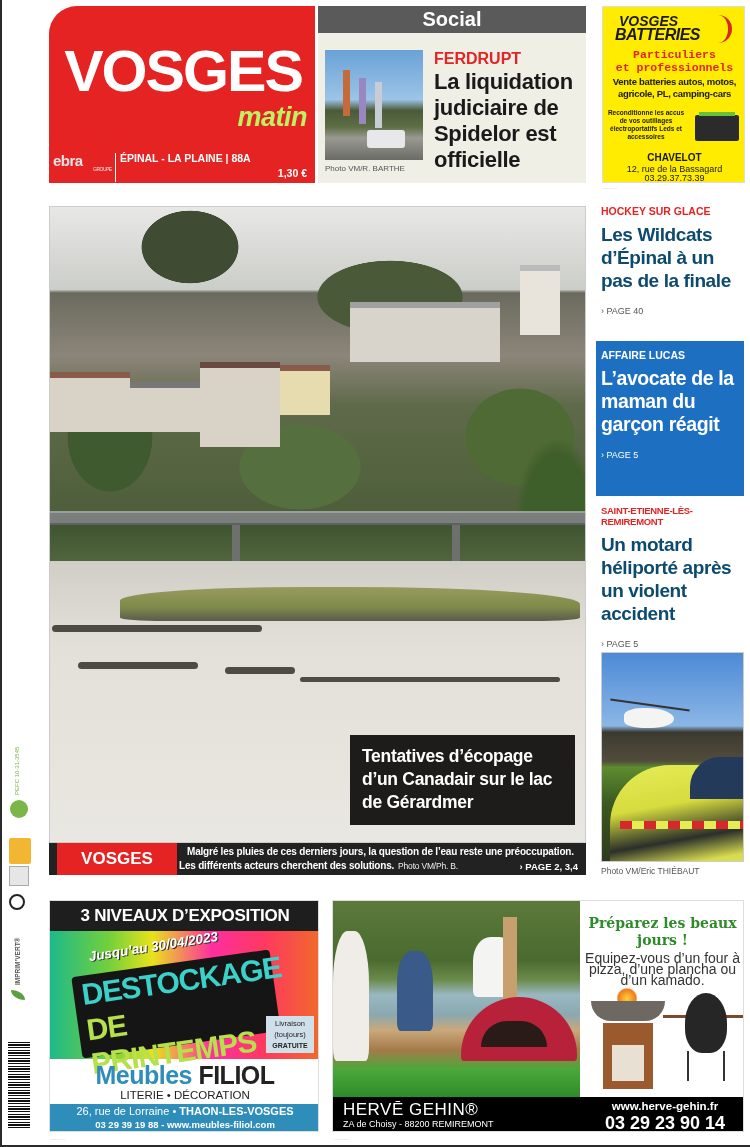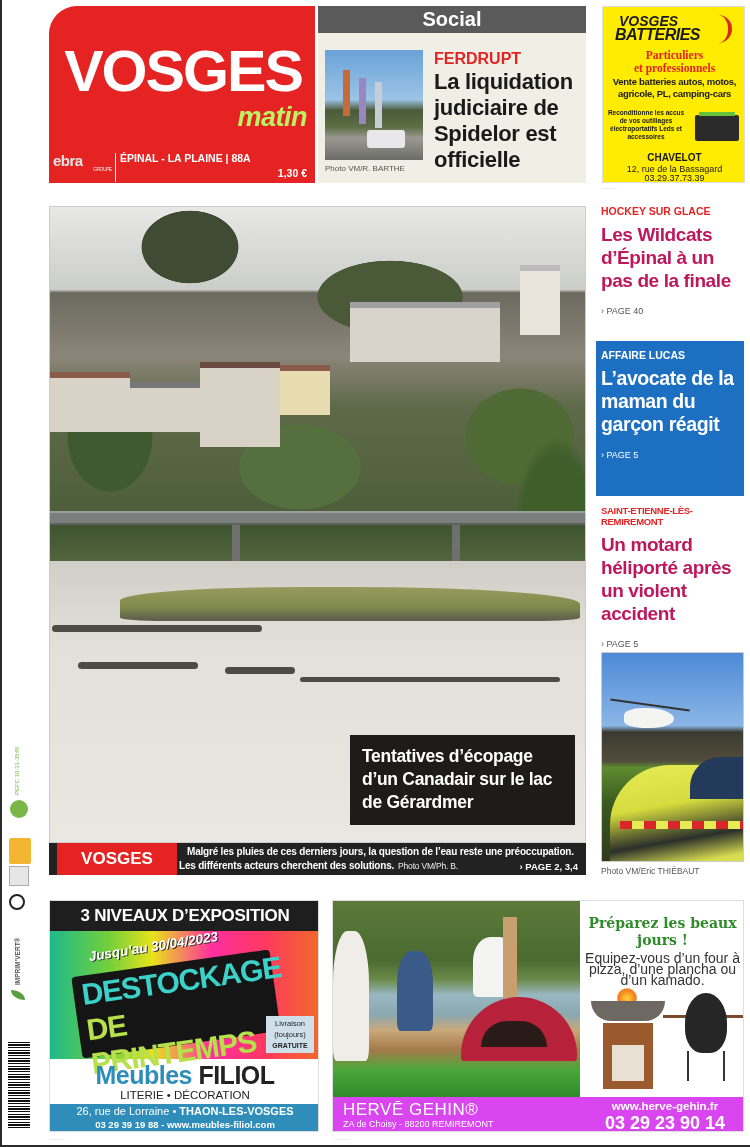--- a/index.html
+++ b/index.html
@@ -30,21 +30,21 @@
   .social-photo .van { position:absolute; left:42px; top:80px; width:38px; height:18px; background:#e8e8ea; border-radius:3px; }
   .social-credit { position:absolute; left:7px; top:158px; font-size:8px; color:#555; font-family:"Liberation Sans", sans-serif; }
   .social-kicker { position:absolute; left:116px; top:44px; font-family:"Liberation Sans", sans-serif; font-weight:700; font-size:16px; color:#e42322; }
   .social-title { position:absolute; left:116px; top:63px; width:150px; font-family:"Liberation Sans", sans-serif; font-weight:700; font-size:22px; line-height:26px; color:#1a1a1a; letter-spacing:-0.3px; }
 
   
   .ad-batt { left:602px; top:6px; width:143px; height:177px; background:#ffec00; border:1px solid #ddd; text-align:center; overflow:hidden; }
   .ad-batt .logo1 { position:absolute; left:16px; top:6px; font-family:"Liberation Sans", sans-serif; font-weight:900; font-style:italic; font-size:14px; color:#1a1a1a; }
   .ad-batt .logo2 { position:absolute; left:12px; top:19px; font-family:"Liberation Sans", sans-serif; font-weight:900; font-style:italic; font-size:16px; color:#1a1a1a; letter-spacing:-0.5px; }
   .ad-batt .swoosh { position:absolute; right:12px; top:8px; width:18px; height:28px; border-right:4px solid #d62a1e; border-radius:0 20px 20px 0; }
-  .ad-batt .l-red { position:absolute; left:0; width:143px; font-family:Liberation Serif, serif; font-weight:900; font-size:11.5px; color:#e42322; line-height:12px; }
+  .ad-batt .l-red { position:absolute; left:0; width:143px; font-family:Liberation Mono, monospace; font-weight:900; font-size:11.5px; color:#e42322; line-height:12px; }
   .ad-batt .l-blk { position:absolute; left:0; width:143px; font-family:"Liberation Sans", sans-serif; font-weight:700; font-size:9.5px; color:#1a1a1a; line-height:11px; letter-spacing:-0.3px; }
   .ad-batt .l-small { position:absolute; left:4px; width:78px; font-family:"Liberation Sans", sans-serif; font-weight:700; font-size:6.5px; color:#1a1a1a; line-height:8px; }
   .ad-batt .battery { position:absolute; left:92px; top:108px; width:44px; height:26px; background:#2b2b2b; border-radius:2px; }
   .ad-batt .battery::before { content:""; position:absolute; left:4px; top:-3px; width:36px; height:4px; background:#67c23a; }
   .ad-batt .l-name { position:absolute; left:0; top:145px; width:143px; font-family:"Liberation Sans", sans-serif; font-weight:700; font-size:10px; color:#1a1a1a; }
   .ad-batt .l-addr { position:absolute; left:0; width:143px; font-family:"Liberation Sans", sans-serif; font-size:9px; color:#1a1a1a; line-height:10px; }
   .adcode { position:absolute; font-size:5px; color:#999; font-family:"Liberation Sans", sans-serif; }
 
   
   .hero { left:49px; top:206px; width:537px; height:637px; overflow:hidden; background:#d8d6cf; border:1px solid #ccc; }
@@ -73,21 +73,21 @@
   .capbar { left:49px; top:843px; width:537px; height:32px; background:#222; }
   .capbar-label { position:absolute; left:8px; top:0; width:120px; height:32px; background:#e42322; color:#fff; font-family:"Liberation Sans", sans-serif; font-weight:700; font-size:17px; line-height:32px; text-align:center; }
   .capbar-line1 { position:absolute; left:130px; top:3px; font-family:"Liberation Sans", sans-serif; font-weight:700; font-size:10px; color:#fff; letter-spacing:-0.2px; white-space:nowrap;padding-left:8px; }
   .capbar-line2 { position:absolute; left:130px; top:17px; font-family:"Liberation Sans", sans-serif; font-weight:700; font-size:10px; color:#fff; letter-spacing:-0.2px; white-space:nowrap; }
   .capbar-credit { font-weight:400; font-size:8.5px; margin-left:4px; color:#eee; }
   .capbar-page { position:absolute; right:8px; top:18px; font-family:"Liberation Sans", sans-serif; font-weight:700; font-size:9.5px; color:#fff; }
 
   
   .brief { left:596px; width:152px; }
   .kicker { font-family:"Liberation Sans", sans-serif; font-weight:700; font-size:10.5px; color:#e42322; letter-spacing:0; }
-  .btitle { font-family:"Liberation Sans", sans-serif; font-weight:700; font-size:19px; line-height:23px; color:#be185d; letter-spacing:-0.4px; margin-top:6px; }
+  .btitle { font-family:"Liberation Sans", sans-serif; font-weight:700; font-size:19px; line-height:23px; color:#0c4a6e; letter-spacing:-0.4px; margin-top:6px; }
   .bpage { font-family:"Liberation Sans", sans-serif; font-size:9px; color:#555; margin-top:14px; }
   .brief-blue { left:596px; top:341px; width:148px; height:155px; background:#1d6fc2; padding:8px 0 0 5px; }
   .brief-blue .kicker, .brief-blue .btitle, .brief-blue .bpage { color:#fff; }
   .brief-blue .btitle { font-size:19.5px; }
 
   .heli-photo { left:601px; top:652px; width:143px; height:210px; overflow:hidden; border:1px solid #ccc;
     background:linear-gradient(180deg,#4d8ad6 0%,#8bb6e6 35%,#3c3a30 38%,#524c3c 52%,#5e8c30 55%,#3c5a20 72%,#2e3a1e 100%); }
   .heli { position:absolute; left:22px; top:55px; width:50px; height:20px; background:#f4f4f2; border-radius:40% 60% 50% 40%; }
   .heli-rotor { position:absolute; left:8px; top:51px; width:80px; height:2px; background:#333; transform:rotate(8deg); }
   .car { position:absolute; left:8px; top:112px; width:140px; height:100px; background:linear-gradient(170deg,#e6ec56 0%,#d6dc3e 40%,#2b2f2a 70%,#d8dc50 90%); border-radius:60px 20px 0 0; }
@@ -122,21 +122,21 @@
   .geh-chimney { position:absolute; left:170px; top:16px; width:14px; height:82px; background:#c8a070; }
   .geh-h1 { position:absolute; left:247px; top:14px; width:165px; text-align:center; font-family:"DejaVu Serif", serif; font-weight:700; font-size:14px; line-height:17px; color:#2f8a2a; }
   .geh-h2 { position:absolute; left:247px; top:52px; width:165px; text-align:center; font-family:"Liberation Sans", sans-serif; font-size:14px; line-height:11px; color:#333; }
   .geh-bowl { position:absolute; left:258px; top:100px; width:74px; height:20px; background:#6e6862; border-radius:0 0 40px 40px; }
   .geh-fire { position:absolute; left:284px; top:86px; width:20px; height:16px; background:radial-gradient(circle at 50% 70%,#ffd23a,#f07a1a 60%,transparent 70%); }
   .geh-box { position:absolute; left:270px; top:122px; width:50px; height:66px; background:#9a5a2e; }
   .geh-box::after { content:""; position:absolute; left:9px; top:22px; width:32px; height:36px; background:#e8e0d2; }
   .geh-kamado { position:absolute; left:352px; top:92px; width:42px; height:60px; background:#262626; border-radius:50% 50% 40% 40%; }
   .geh-legs { position:absolute; left:354px; top:150px; width:38px; height:30px; border-left:2px solid #333; border-right:2px solid #333; }
   .geh-shelf { position:absolute; left:330px; top:114px; width:84px; height:3px; background:#7a4a2a; }
-  .geh-foot { position:absolute; left:0; top:196px; width:412px; height:36px; background:#d946ef;text-decoration:underline; }
+  .geh-foot { position:absolute; left:0; top:196px; width:412px; height:36px; background:#000000;text-decoration:underline; }
   .geh-brand { position:absolute; left:10px; top:3px; font-family:"Liberation Sans", sans-serif; font-size:17px; color:#fff; letter-spacing:0.5px; }
   .geh-zone { position:absolute; left:10px; top:22px; font-family:"Liberation Sans", sans-serif; font-size:9px; color:#fff; }
   .geh-web { position:absolute; left:252px; top:3px; width:160px; text-align:center; font-family:"Liberation Sans", sans-serif; font-weight:700; font-size:11.5px; color:#fff; }
   .geh-tel { position:absolute; left:252px; top:16px; width:160px; text-align:center; font-family:"Liberation Sans", sans-serif; font-weight:700; font-size:18px; color:#fff; }
 
   
   .vtext { position:absolute; transform-origin:left top; transform:rotate(-90deg); white-space:nowrap; font-family:"Liberation Sans", sans-serif; }
   .pefc-logo { left:10px; top:800px; width:18px; height:18px; border-radius:50%; background:#7ab648; }
   .pefc-text { left:14px; top:795px; font-size:6px; color:#7ab648; }
   .badge-gold { left:9px; top:838px; width:22px; height:26px; background:#f3b632; border-radius:2px; }

